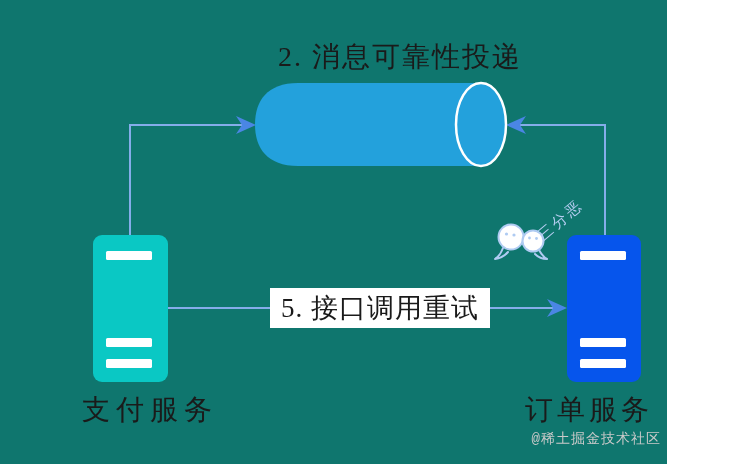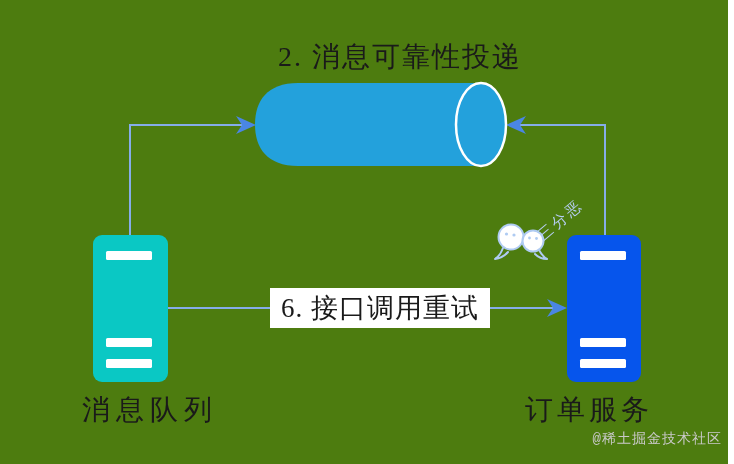--- a/index.html
+++ b/index.html
@@ -1,17 +1,17 @@
 <!DOCTYPE html>
 <html><head>
 <meta charset="utf-8">
 <style>
   html,body { margin:0; padding:0; background:#fff; }
   .canvas {
-    position:relative; width:728px; height:464px; background:#4d7c0f;
+    position:relative; width:667px; height:464px; background:#0f766e;
     overflow:hidden;
     font-family:"Liberation Serif","DejaVu Serif",serif;
   }
   .canvas svg { position:absolute; left:0; top:0; }
   .label { position:absolute; color:#1a1a1a; white-space:nowrap; }
   .title {
     left:230px; top:38px; width:340px; text-align:center;
     font-size:28px; letter-spacing:2px;
   }
   .queue-label {
@@ -88,23 +88,23 @@
       <circle cx="533" cy="241" r="10.5" fill="#ffffff"></circle>
       <path d="M539 250 Q 543 257 547 259 Q 540 259 535 254"></path>
       <circle cx="529.5" cy="238" r="1.4" stroke="none" fill="#AFCBF2"></circle>
       <circle cx="536.5" cy="238.5" r="1.4" stroke="none" fill="#AFCBF2"></circle>
     </g>
   </svg>
 
   <div class="label title">2. 消息可靠性投递</div>
 
 
-  <div class="label retry-label">6. 接口调用重试</div>
+  <div class="label retry-label">5. 接口调用重试</div>
 
-  <div class="label payment-label">消息队列</div>
+  <div class="label payment-label">支付服务</div>
 
   <div class="label order-label">订单服务</div>
 
   <div class="label author-watermark">三分恶</div>
 
   <div class="label community-watermark">@稀土掘金技术社区</div>
 
 </div>
 
 </body></html>

